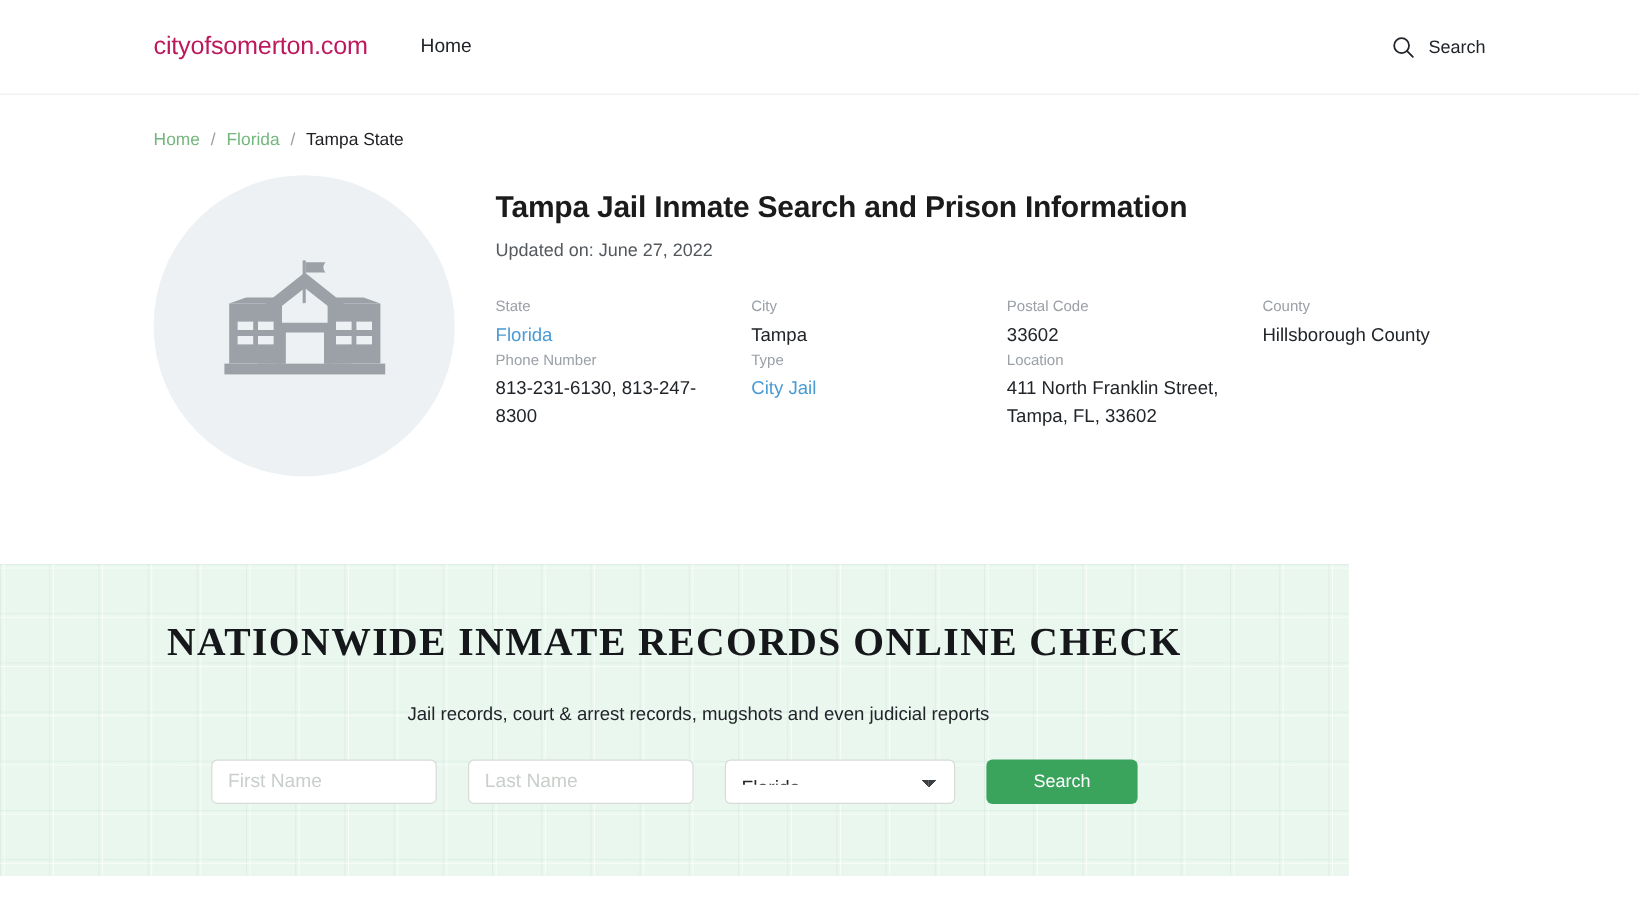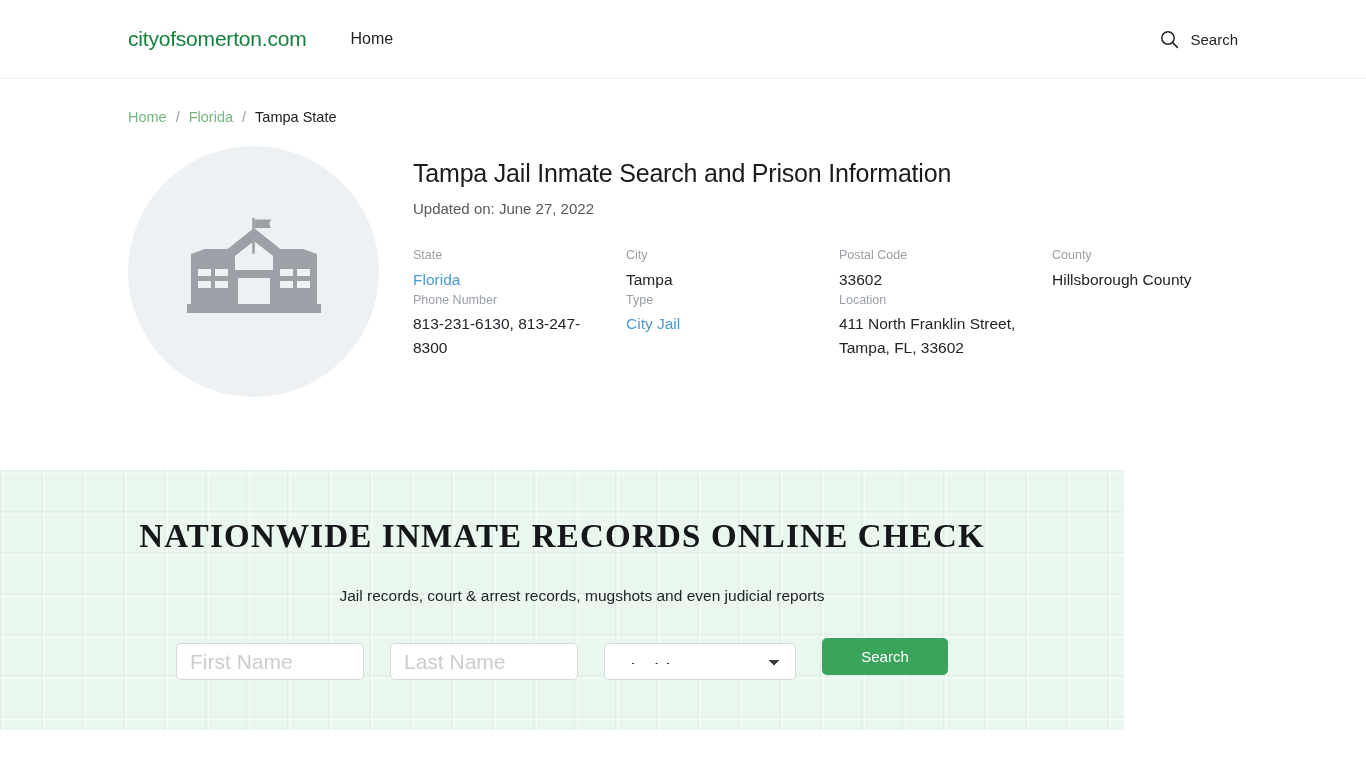--- a/index.html
+++ b/index.html
@@ -15,21 +15,21 @@
   .site-header {
     height: 79px;
     border-bottom: 1px solid #eceef0;
     display: flex;
     align-items: center;
     padding: 0 128px 0 128px;
     background: #fff;
   }
   .brand {
     font-size: 21px;
-    color: #15803d;
+    color: #be185d;
     text-decoration: none;
     letter-spacing: -0.2px;
     white-space: nowrap;
     text-align: center;
   }
   .nav-links {
     display: flex;
     align-items: center;
     margin-left: 42px;
   }
@@ -90,21 +90,21 @@
     justify-content: center;
     flex: 0 0 251px;
   }
   .facility-body {
     flex: 1;
     padding-left: 34px;
     padding-top: 12px;
   }
   .facility-title {
     font-size: 25px;
-    font-weight: normal;
+    font-weight: bold;
     color: #1b1b1b;
     margin: 0;
     letter-spacing: -0.2px;
     line-height: 1.2;
   }
   .facility-updated {
     font-size: 15px;
     color: #54595e;
     margin: 12px 0 0 0;
   }
@@ -169,26 +169,25 @@
     display: flex;
     justify-content: center;
     align-items: center;
     gap: 26px;
   }
   .field {
     height: 37px;
     border: 1px solid #d6dbd8;
     border-radius: 5px;
     background: #fff;
-    font-size: 21px;
+    font-size: 16px;
     color: #333;
     padding: 15px 13px;
     font-family: "Liberation Sans", sans-serif;
     outline: none;
-    margin-top: 10px;
   }
   .field::placeholder { color: #c9cfcb; }
   .field-first { width: 188px; }
   .field-last  { width: 188px; }
   .field-state {
     width: 192px;
     appearance: none;
     -webkit-appearance: none;
     background-image:
       linear-gradient(45deg, transparent 50%, #3c4043 50%),

